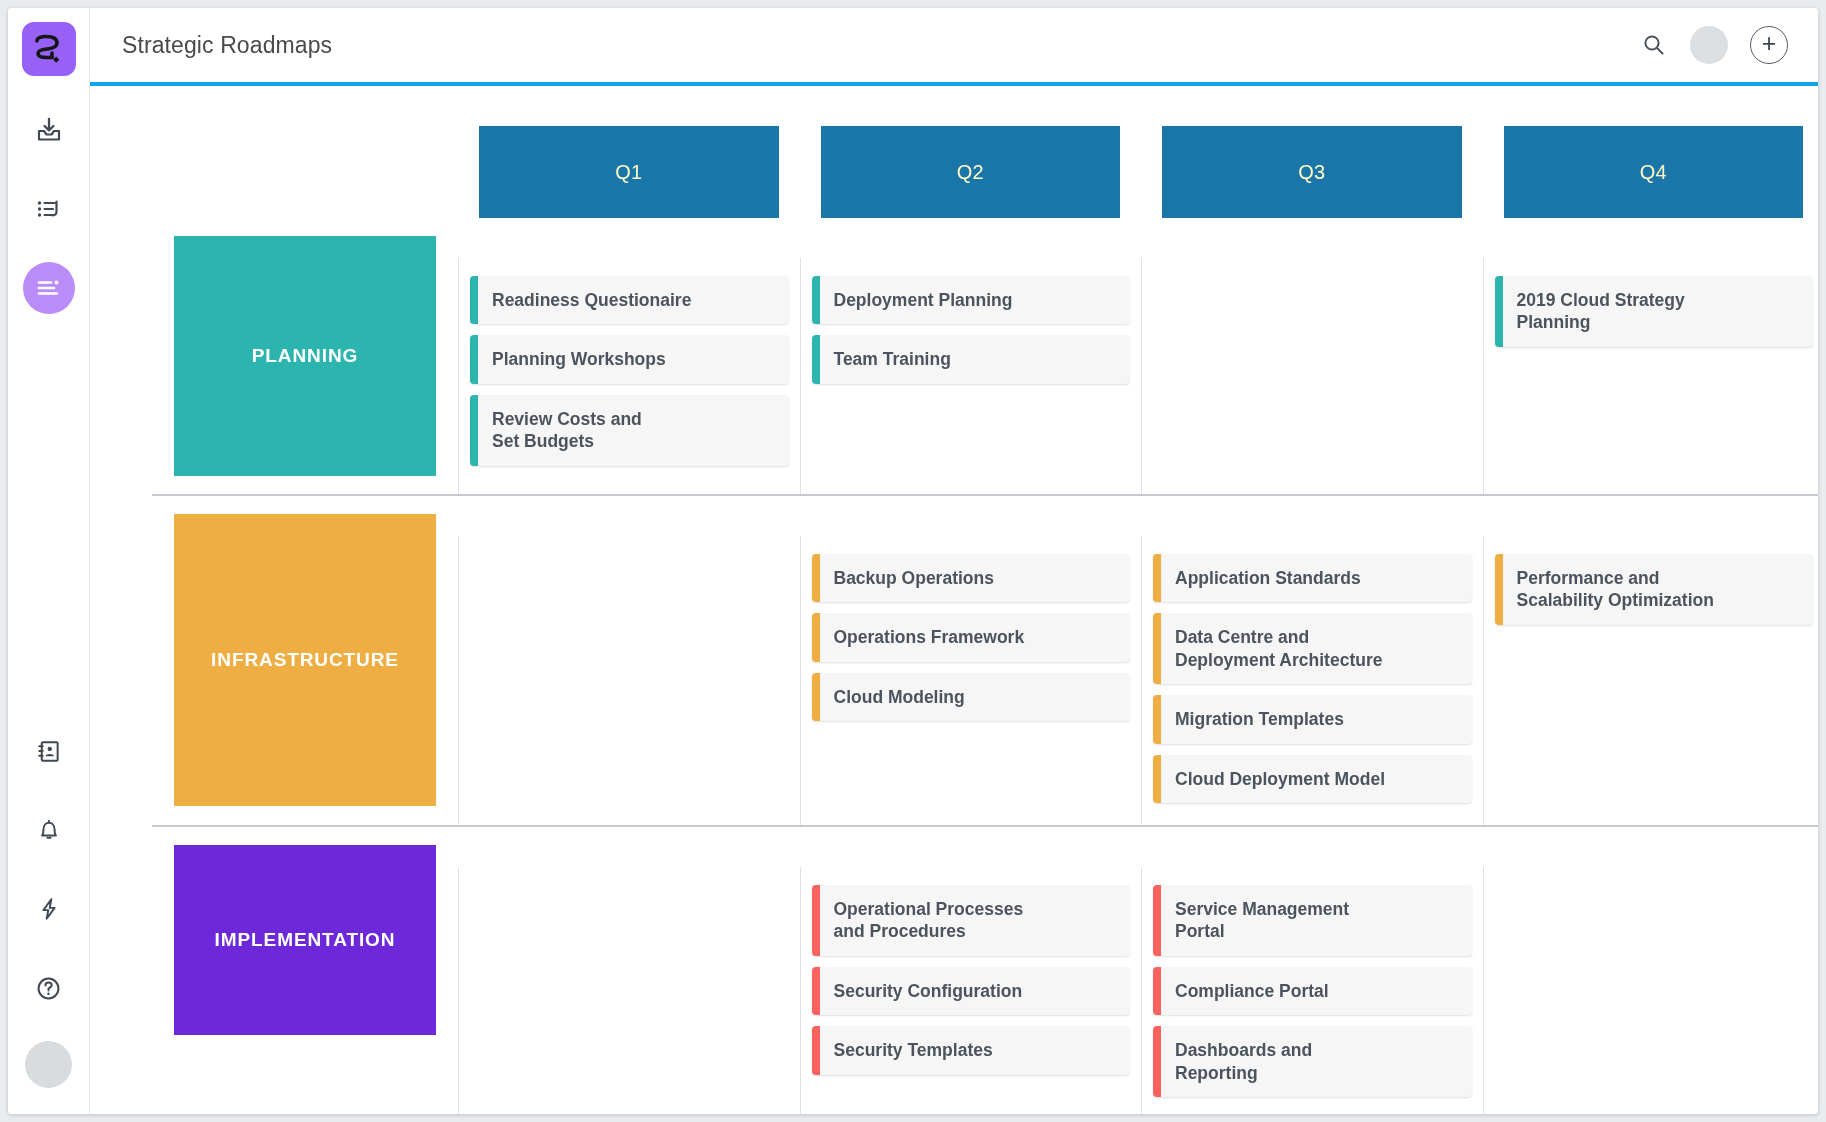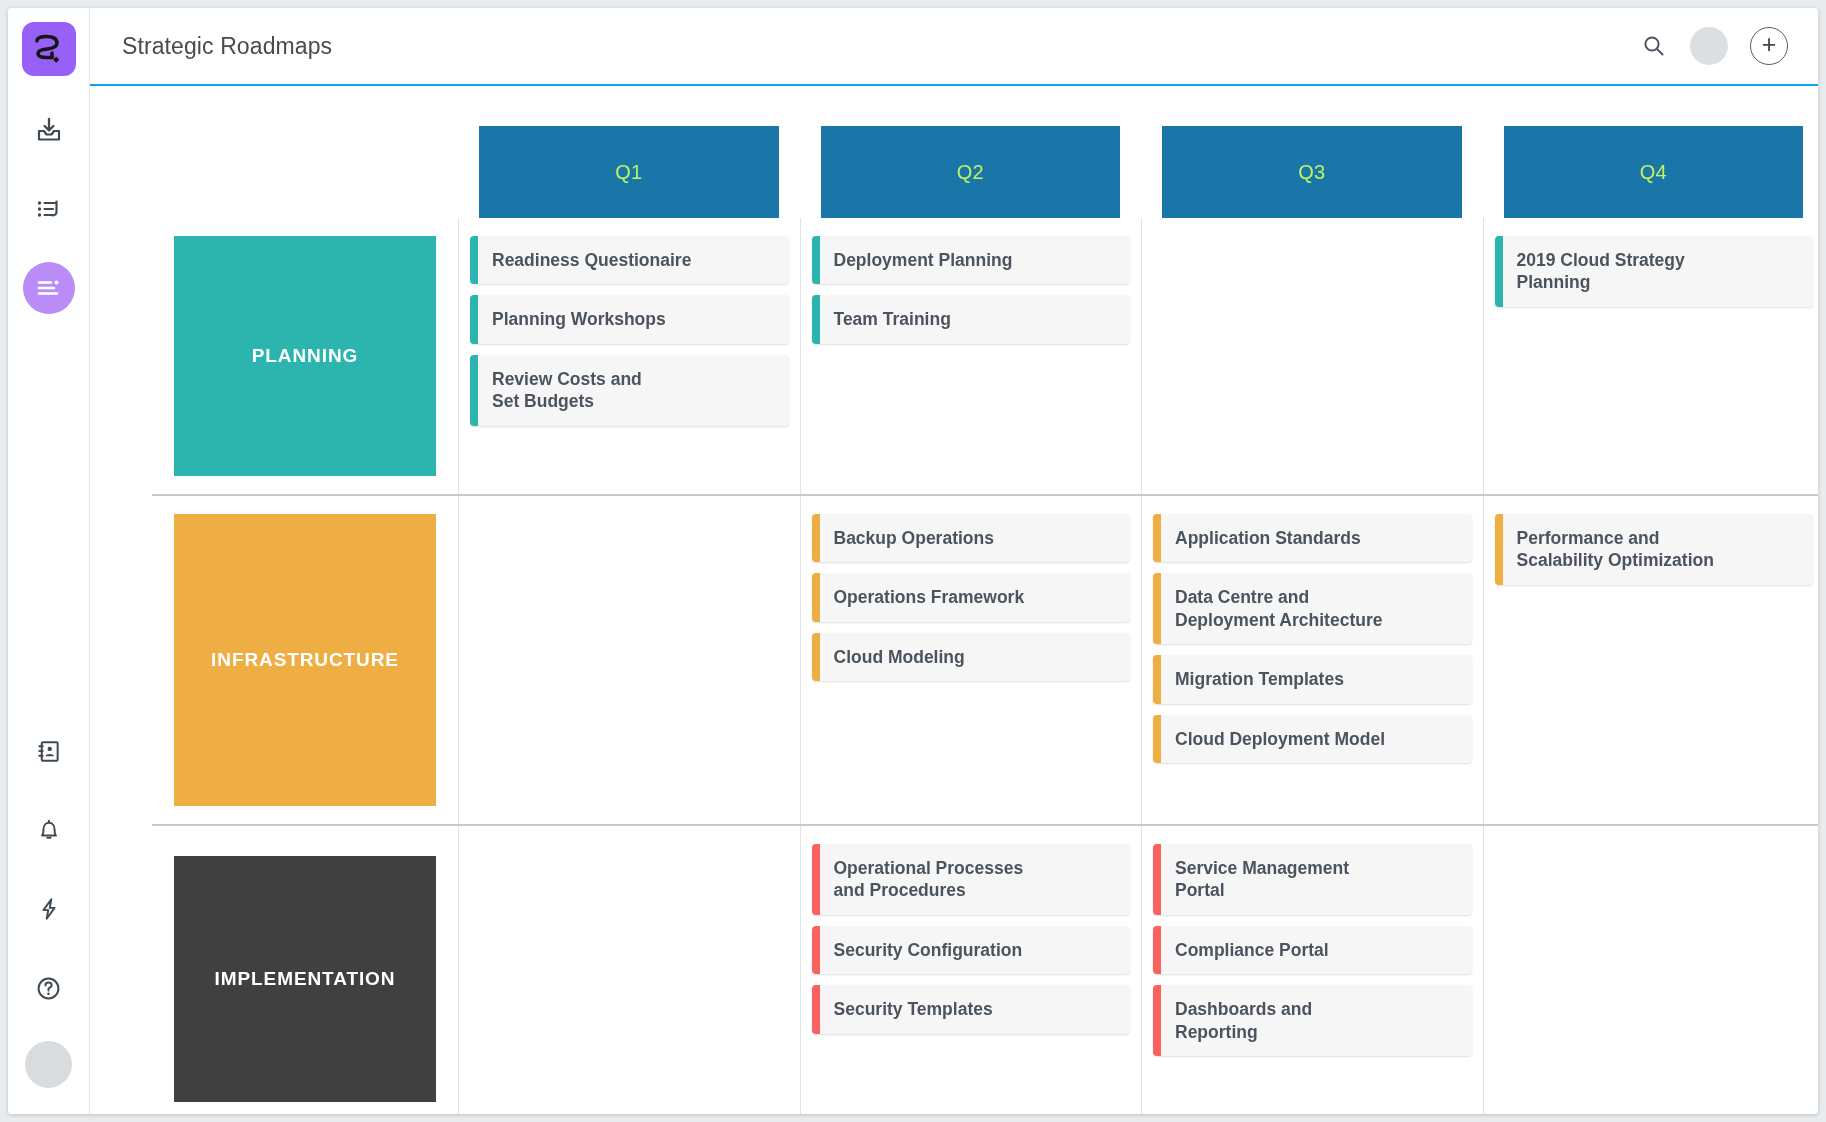--- a/index.html
+++ b/index.html
@@ -60,21 +60,21 @@
     margin-bottom: 26px;
   }
 
   
   #right { flex: 1 1 auto; display: flex; flex-direction: column; min-width: 0; }
 
   
   #topbar {
     height: 78px;
     flex: 0 0 78px;
-    border-bottom: 2px solid #0ea5e9;
+    border-bottom: 4px solid #0ea5e9;
     display: flex;
     align-items: center;
     padding: 0 30px 0 32px;
   }
   #page-title {
     font-size: 23px;
     color: #4a4a4a;
     letter-spacing: 0.1px;
   }
   .topbar-right {
@@ -110,21 +110,21 @@
     width: 1672px;
     display: grid;
     grid-template-columns: 306px 1fr 1fr 1fr 1fr;
     grid-auto-rows: min-content;
   }
 
   
   .corner { }
   .qhead {
     background: #1a76a8;
-    color: #bef264;
+    color: #fef9c3;
     height: 92px;
     margin: 0 21px;
     display: flex;
     align-items: center;
     justify-content: center;
     font-size: 20px;
     font-weight: 400;
     letter-spacing: 0.2px;
   }
 
@@ -146,20 +146,21 @@
     justify-content: center;
     text-align: center;
   }
 
   
   .cell {
     position: relative;
     padding: 18px 11px 22px 11px;
     border-left: 1.3px solid #dfe2e5;
     min-height: 60px;
+    margin-top: 40px;
   }
 
   .row-sep {
     grid-column: 1 / -1;
     height: 0;
     border-top: 2px solid #c6c9cd;
     margin: 0;
   }
 
   
@@ -371,21 +372,21 @@
           </div>
           <div class="cell">
             <div class="card tall">
               <span class="bar" style="background: rgb(239, 174, 68);"></span>
               <span class="title">Performance and
 Scalability Optimization</span>
             </div>
           </div>
           <div class="row-sep"></div>
           <div class="lane-label-cell">
-            <div class="lane-label" style="background: #404040; height: 246px; margin-top: 12px;">IMPLEMENTATION</div>
+            <div class="lane-label" style="background: #6d28d9; height: 190px;">IMPLEMENTATION</div>
           </div>
           <div class="cell"></div>
           <div class="cell">
             <div class="card tall">
               <span class="bar" style="background: rgb(249, 98, 95);"></span>
               <span class="title">Operational Processes
 and Procedures</span>
             </div>
             <div class="card">
               <span class="bar" style="background: rgb(249, 98, 95);"></span>

